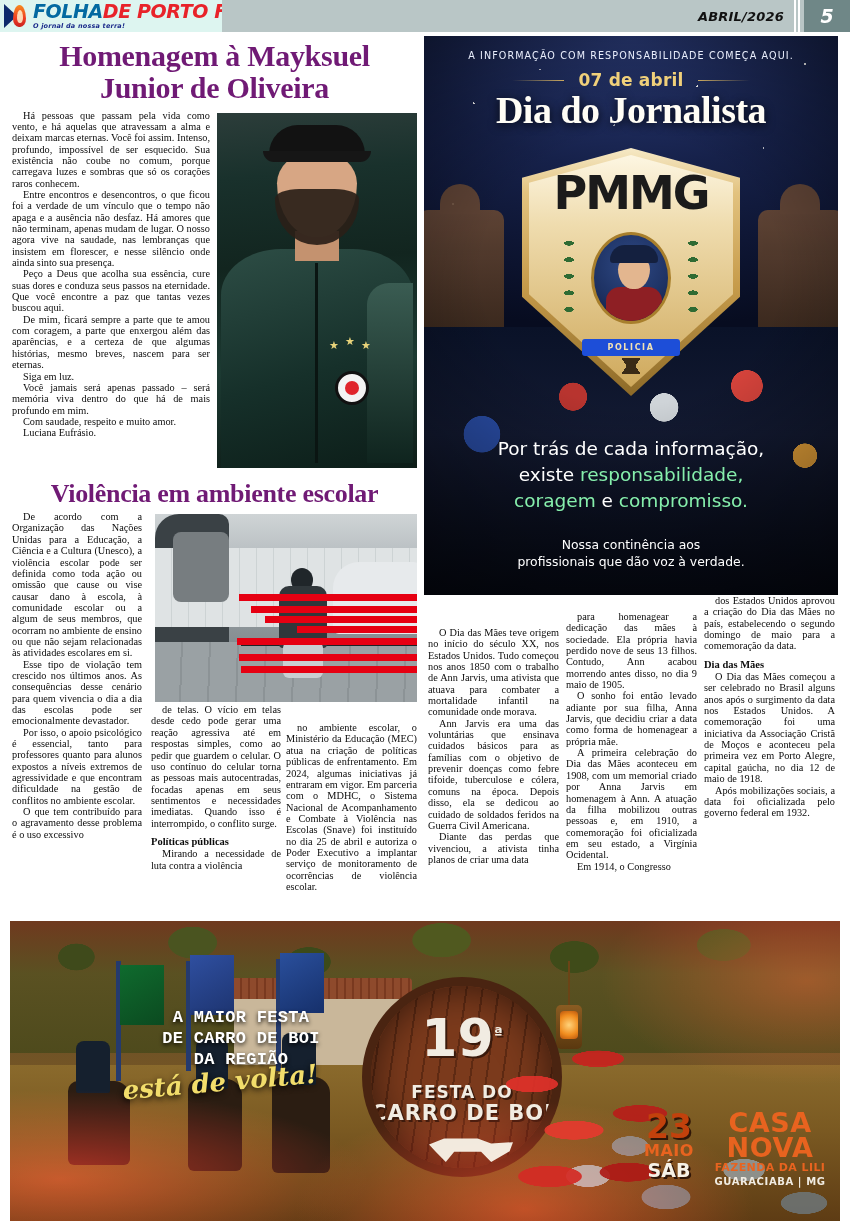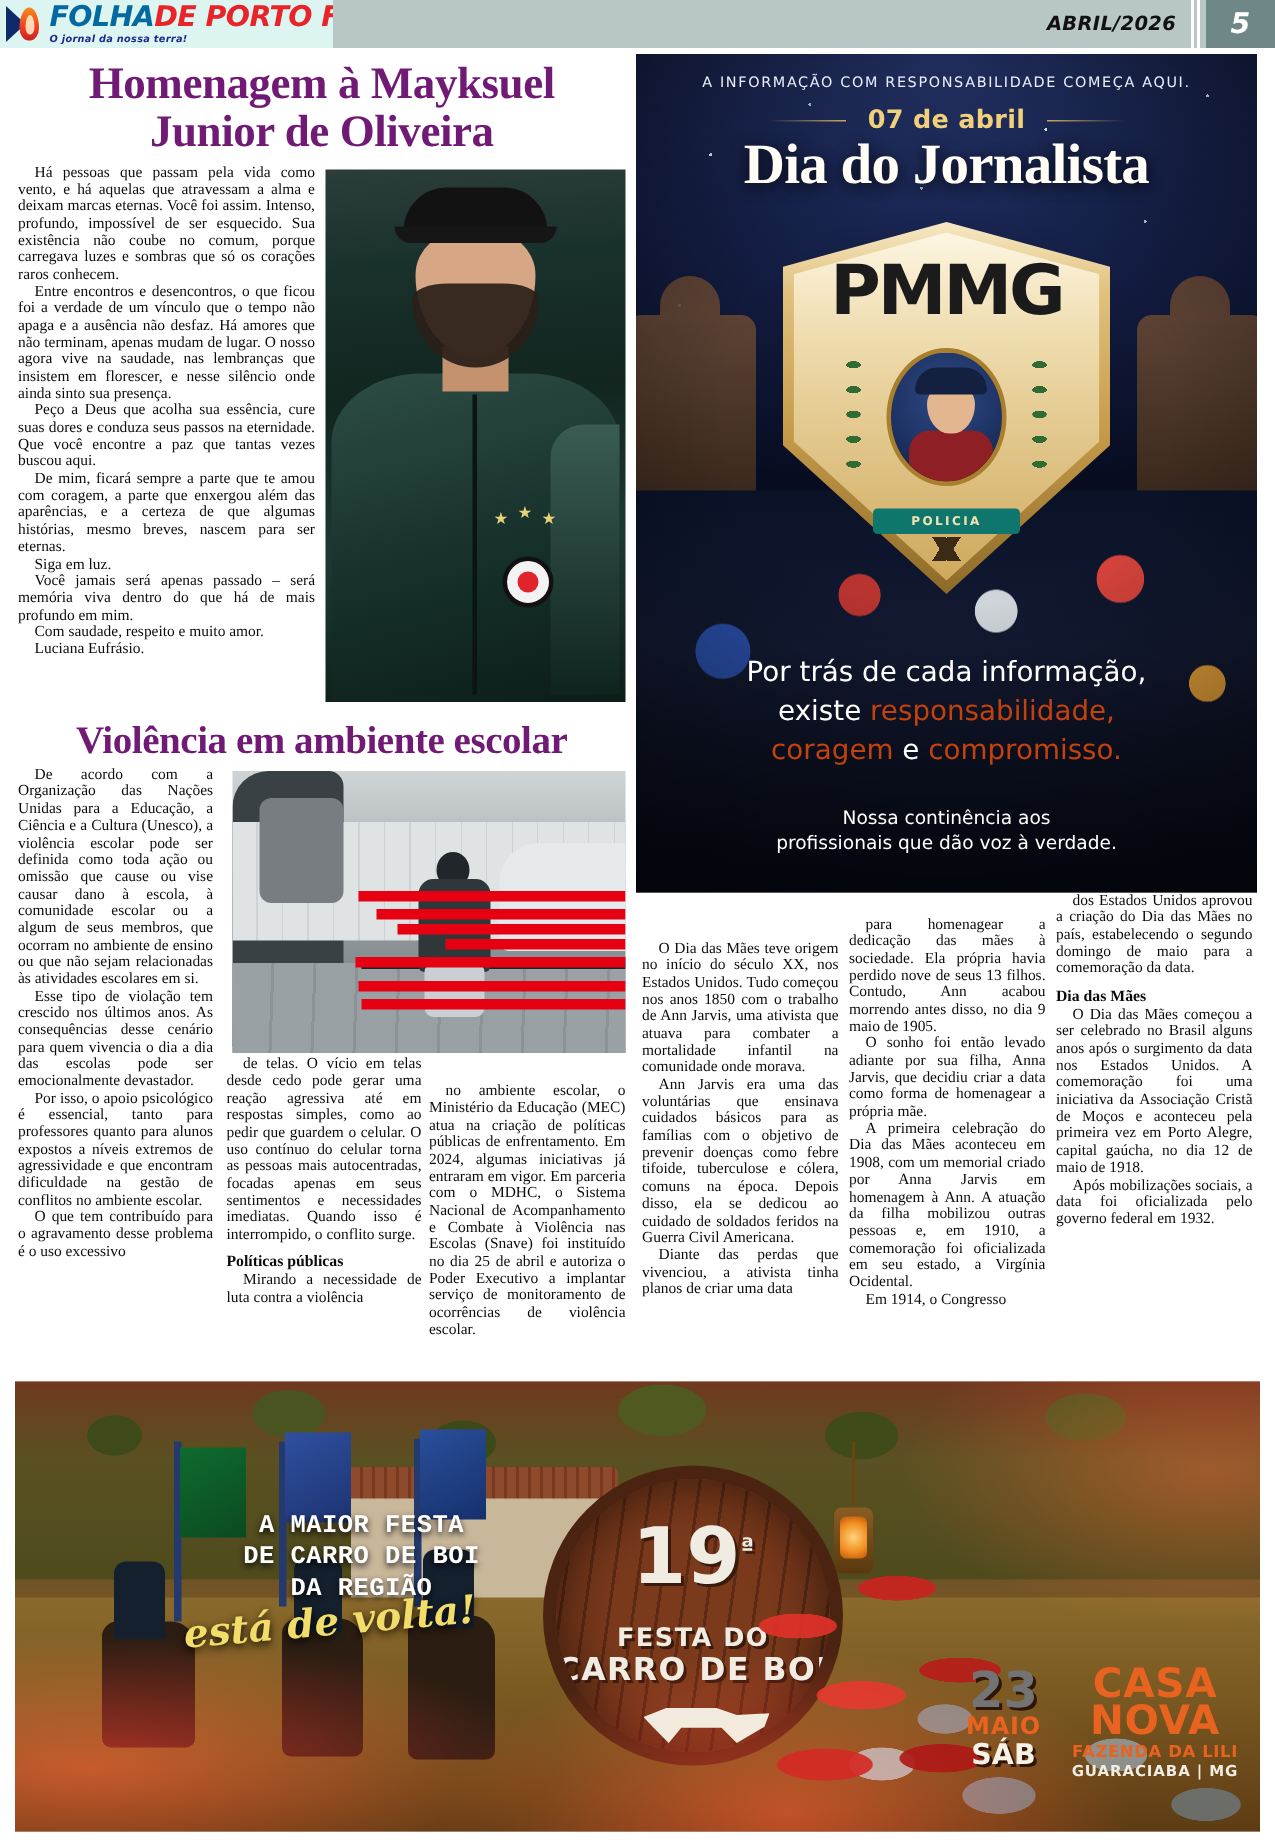--- a/index.html
+++ b/index.html
@@ -246,35 +246,35 @@
     background: radial-gradient(8px 4px at 50% 10%, #2f6b33 60%, transparent 61%),
                 radial-gradient(8px 4px at 50% 28%, #2f6b33 60%, transparent 61%),
                 radial-gradient(8px 4px at 50% 46%, #2f6b33 60%, transparent 61%),
                 radial-gradient(8px 4px at 50% 64%, #2f6b33 60%, transparent 61%),
                 radial-gradient(8px 4px at 50% 82%, #2f6b33 60%, transparent 61%);
   }
   .shield-laurel-l{ left:30px;}
   .shield-laurel-r{ right:30px;}
   .shield-ribbon {
     position:absolute; left:60px; bottom:40px; width:98px; height:17px;
-    background:#0f766e; border-radius:3px;
+    background:#1d4ed8; border-radius:3px;
     display:flex; align-items:center; justify-content:center;
     color:#f3e3b4; font-family:"DejaVu Sans",sans-serif; font-size:8px; letter-spacing:1.6px; font-weight:700;
   }
   .shield-guns { position:absolute; left:76px; bottom:22px; width:66px; height:16px;
     background:
       linear-gradient(58deg, transparent 44%, #3a2a16 44% 56%, transparent 56%),
       linear-gradient(-58deg, transparent 44%, #3a2a16 44% 56%, transparent 56%);
   }
   .pm-slogan {
     position:absolute; left:18px; top:400px; width:378px; text-align:center;
     font-family:"DejaVu Sans", sans-serif; color:#ffffff;
     font-size:18.5px; line-height:26px; font-weight:500;
   }
-  .pm-slogan .hi { color:#c2410c; }
+  .pm-slogan .hi { color:#86efac; }
   .pm-foot {
     position:absolute; left:28px; top:500px; width:358px; text-align:center;
     font-family:"DejaVu Sans", sans-serif; color:#ffffff;
     font-size:12.4px; line-height:17px; font-weight:500;
   }
 
   
   .ad-bottom {
     position:absolute; left:10px; top:921px; width:830px; height:300px;
     overflow:hidden;
@@ -389,21 +389,21 @@
     border-radius:5px;
   }
   .lantern:before{content:"";position:absolute;left:4px;top:6px;width:18px;height:28px;
     background:radial-gradient(circle,#ffd27a 0%,#f08c1e 60%,#b9550d 100%);border-radius:4px;}
   .lantern-chain{position:absolute;left:558px;top:40px;width:2px;height:46px;background:#6b4416;}
   
   .datebox {
     position:absolute; left:638px; top:1005px; width:62px; height:88px;
     font-family:"DejaVu Sans", sans-serif; font-weight:700; text-align:center;
   }
-  .db-num { font-size:33px; color:#737373; line-height:30px; text-shadow:2px 2px 0 #2f1608; }
+  .db-num { font-size:33px; color:#c2410c; line-height:30px; text-shadow:2px 2px 0 #2f1608; }
   .db-mes { font-size:16px; color:#e8631f; line-height:18px; letter-spacing:.5px;}
   .db-dia { font-size:19px; color:#f6f1e6; line-height:20px; text-shadow:2px 2px 0 #2f1608;}
   .brand {
     position:absolute; left:708px; top:1004px; width:124px;
     font-family:"DejaVu Sans", sans-serif; font-weight:700; text-align:center;
   }
   .br-1 { font-size:27px; color:#e8631f; line-height:25px; letter-spacing:.5px;}
   .br-2 { font-size:27px; color:#e8631f; line-height:25px; letter-spacing:.5px;}
   .br-3 { font-size:11px; color:#e8631f; line-height:15px; letter-spacing:.4px;}
   .br-4 { font-size:10px; color:#f1ece2; line-height:14px; letter-spacing:.6px;}

